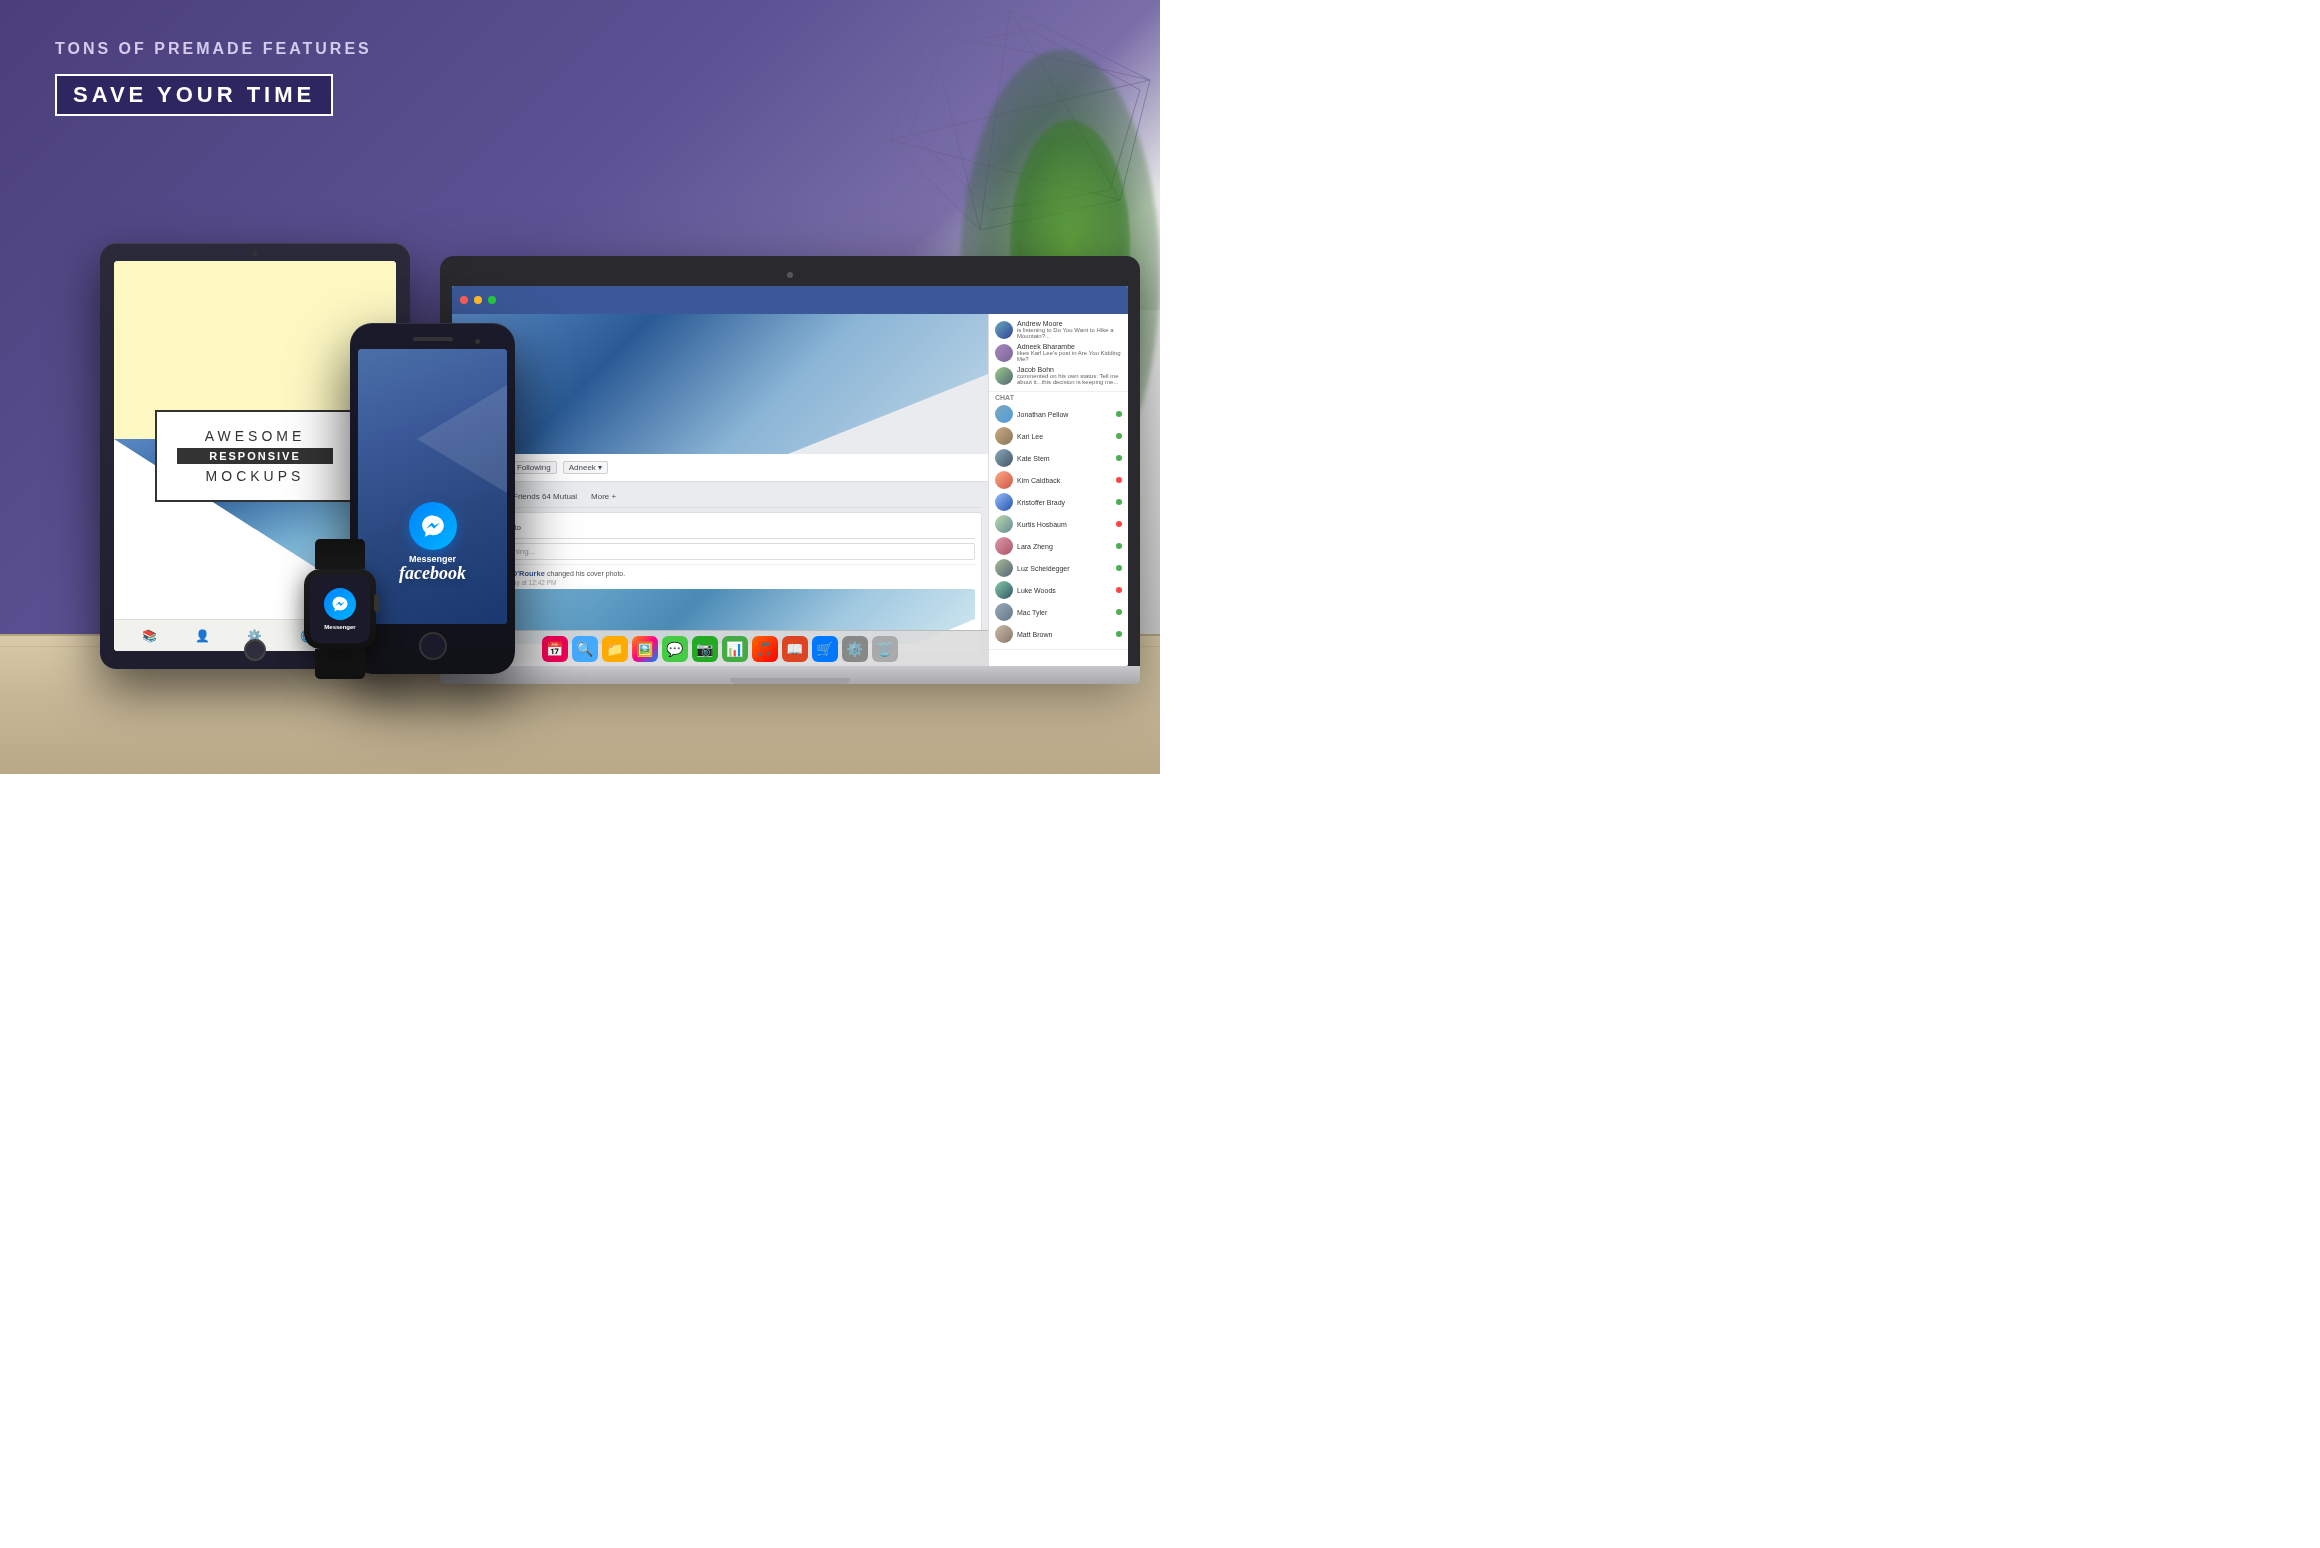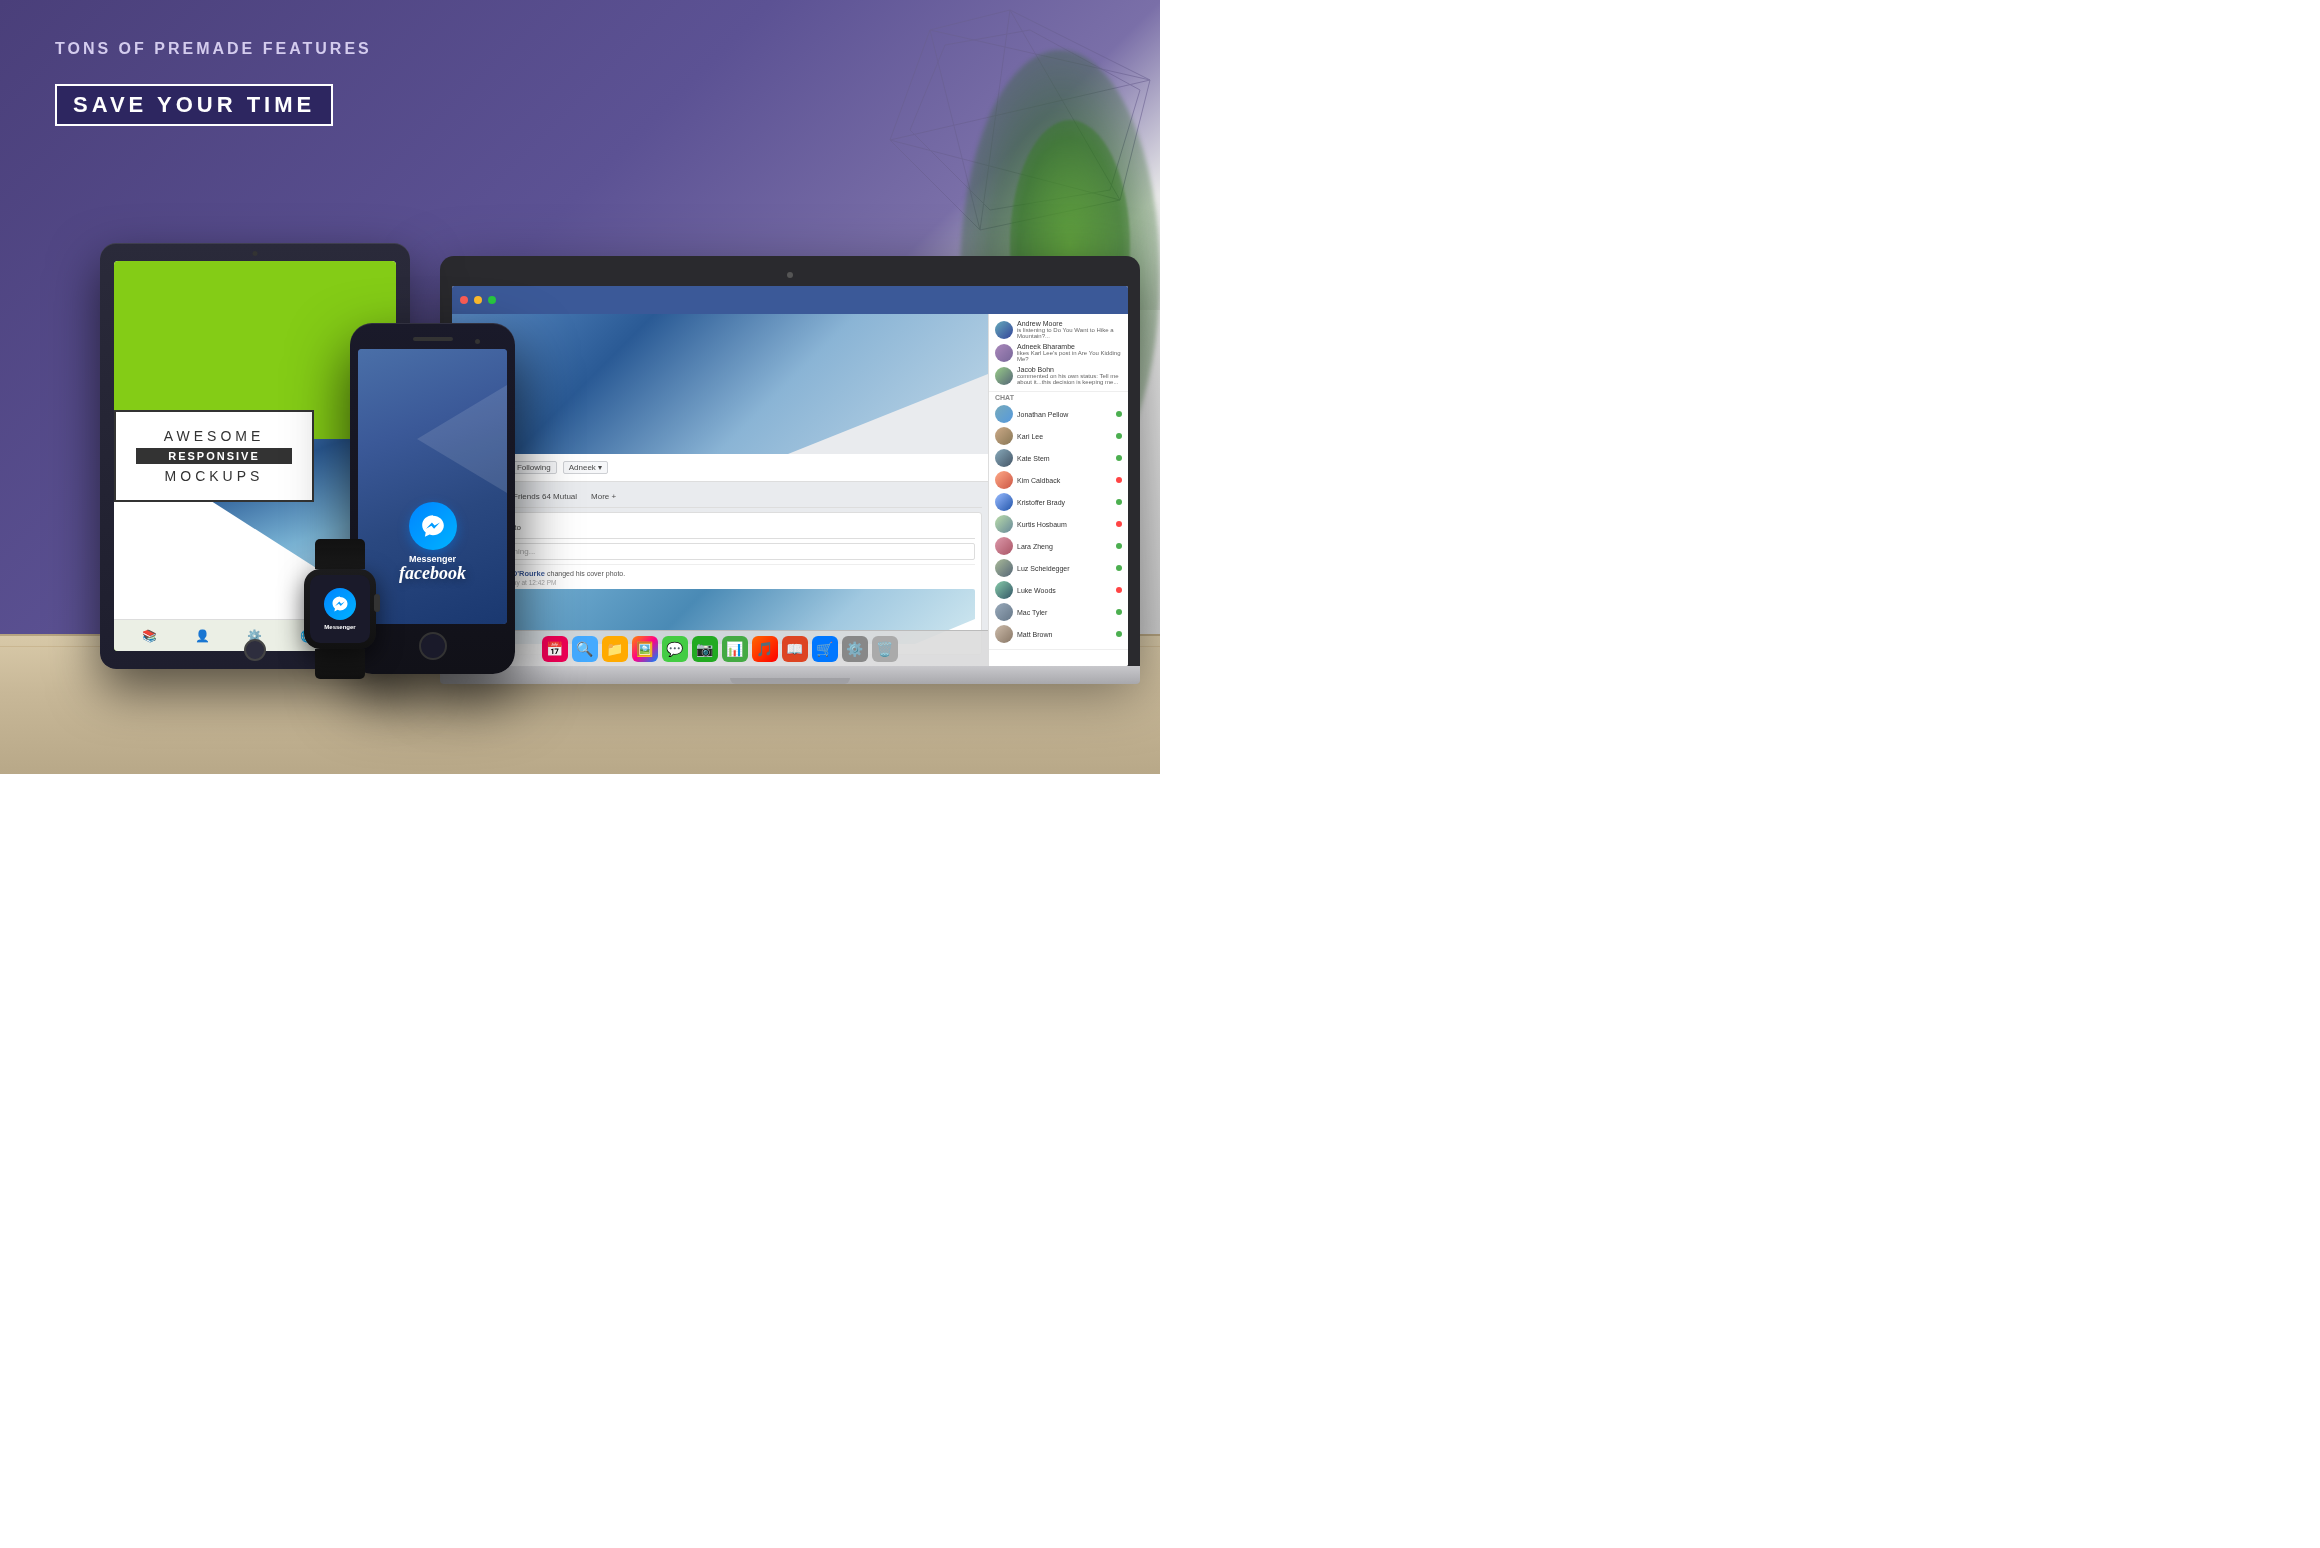--- a/index.html
+++ b/index.html
@@ -57,21 +57,21 @@
       z-index: 10;
     }
 
     .subtitle-text {
       font-family: Arial, sans-serif;
       font-size: 16px;
       font-weight: 700;
       letter-spacing: 3px;
       color: #d4ccee;
       text-transform: uppercase;
-      margin-bottom: 16px;
+      margin-bottom: 6px;
     }
 
     .main-headline {
       font-family: 'Arial Black', Arial, sans-serif;
       font-size: 68px;
       font-weight: 900;
       color: #ffffff;
       text-transform: uppercase;
       letter-spacing: 2px;
       line-height: 1;
@@ -439,24 +439,24 @@
       height: 390px;
       background: #fff;
       border-radius: 4px;
       overflow: hidden;
       position: relative;
     }
 
     .ipad-content {
       width: 100%;
       height: 100%;
-      background: #84cc16;
+      background: #fef9c3;
       display: flex;
       flex-direction: column;
-      align-items: flex-start;
+      align-items: center;
       justify-content: center;
       position: relative;
       overflow: hidden;
     }
 
     .ipad-bg-triangle {
       position: absolute;
       bottom: 0;
       left: 0;
       width: 100%;

